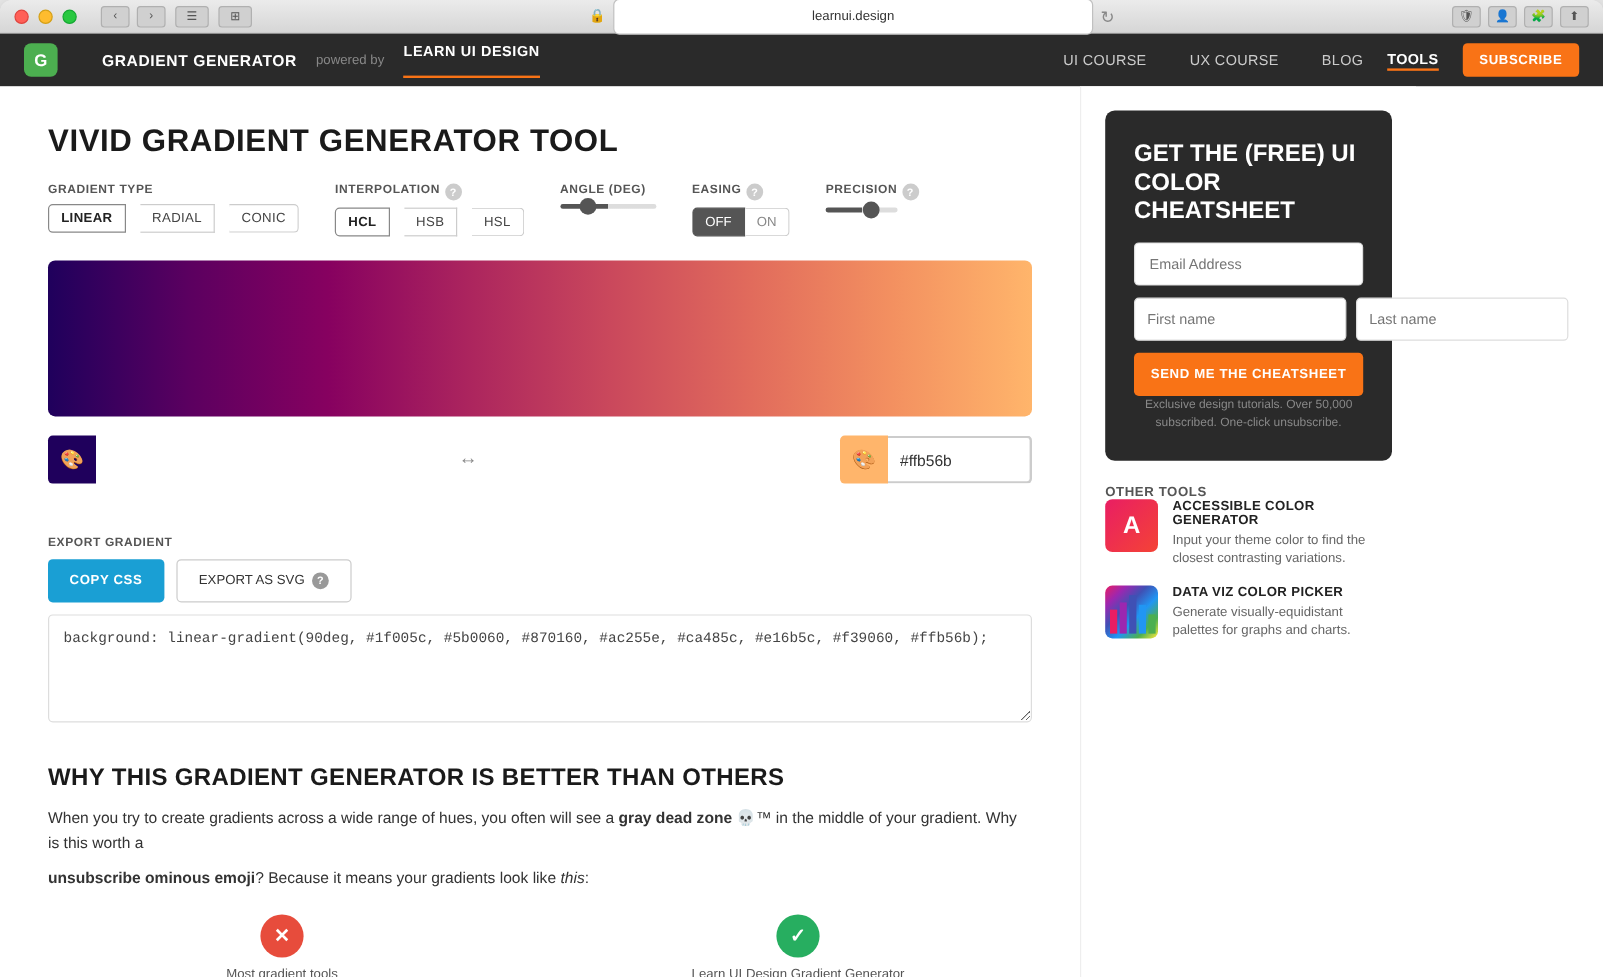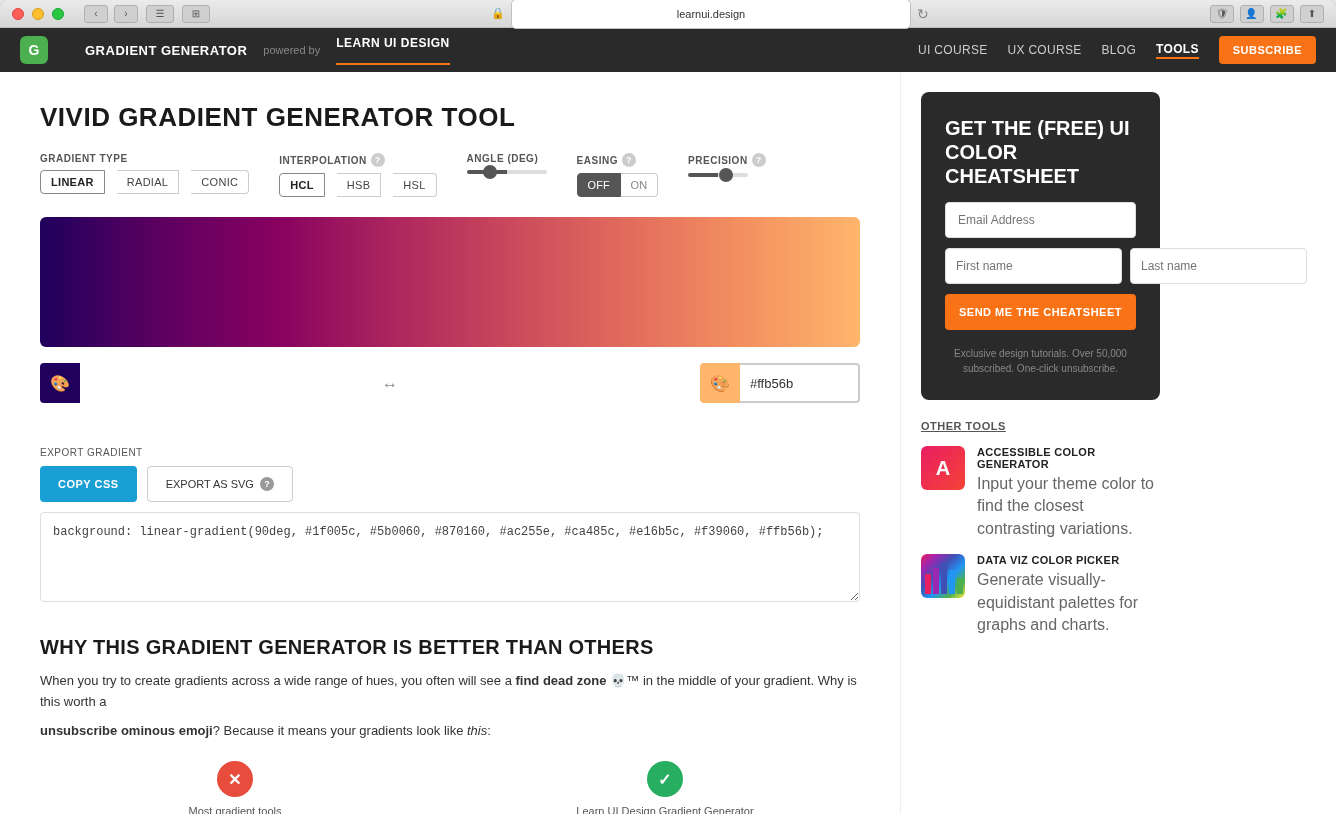--- a/index.html
+++ b/index.html
@@ -89,21 +89,21 @@
       color: white;
       font-size: 12px;
       font-weight: 700;
       letter-spacing: 0.5px;
       text-transform: uppercase;
       border-bottom: 2px solid #f97316;
       padding-bottom: 13px;
     }
     .navbar-spacer { flex: 1; }
     .navbar-links { display: flex; gap: 20px; align-items: center; }
-    .navbar-link { color: #ccc; font-size: 12px; font-weight: 500; text-transform: uppercase; letter-spacing: 0.3px; cursor: pointer; text-decoration: none; }
+    .navbar-link { color: #ccc; font-size: 12px; font-weight: 500; text-transform: uppercase; letter-spacing: 0.3px; cursor: pointer; text-decoration: none; margin-left: 16px; }
     .navbar-tools { color: white; font-size: 12px; font-weight: 700; text-transform: uppercase; letter-spacing: 0.3px; border-bottom: 2px solid #f97316; padding-bottom: 1px; }
     .subscribe-btn {
       background: #f97316;
       color: white;
       border: none;
       padding: 8px 14px;
       border-radius: 4px;
       font-size: 11px;
       font-weight: 700;
       text-transform: uppercase;
@@ -148,21 +148,20 @@
       flex-wrap: wrap;
     }
     .control-group { display: flex; flex-direction: column; gap: 6px; }
     .control-label {
       font-size: 10px;
       font-weight: 700;
       color: #555;
       text-transform: uppercase;
       letter-spacing: 0.5px;
       display: flex;
-      align-items: center;
       gap: 4px;
     }
     .help-icon {
       width: 14px; height: 14px; border-radius: 50%;
       background: #ccc; color: white;
       font-size: 9px; font-weight: 700;
       display: inline-flex; align-items: center; justify-content: center;
       cursor: pointer;
     }
     .btn-group { display: flex; gap: 12px; }
@@ -260,21 +259,21 @@
       color: #333;
       width: 120px;
       border-radius: 0 4px 4px 0;
       outline: none;
     }
     .swap-arrow { font-size: 16px; color: #888; cursor: pointer; }
 
     
     .export-label {
       font-size: 10px;
-      font-weight: 400;
+      font-weight: 700;
       color: #555;
       text-transform: uppercase;
       letter-spacing: 0.5px;
       margin-bottom: 8px;
       margin-top: 44px;
     }
     .export-btns { display: flex; gap: 10px; margin-bottom: 10px; }
     .copy-css-btn {
       background: #1a9fd4;
       color: white;
@@ -413,38 +412,36 @@
       background: #f97316;
       color: white;
       border: none;
       padding: 12px;
       border-radius: 4px;
       font-size: 11px;
       font-weight: 700;
       text-transform: uppercase;
       letter-spacing: 0.5px;
       cursor: pointer;
-      margin-bottom: 16px;
+      margin-bottom: 0;
       text-align: center;
     }
     .sidebar-note {
       color: #888;
       font-size: 10px;
       text-align: center;
       line-height: 1.5;
     }
 
     .other-tools-title {
       font-size: 11px;
       font-weight: 700;
       color: #555;
       text-transform: uppercase;
       letter-spacing: 0.5px;
-      margin-bottom: 14px;
-      text-decoration: underline;
     }
     .tool-item {
       display: flex;
       gap: 12px;
       align-items: flex-start;
       margin-bottom: 14px;
     }
     .tool-thumb {
       width: 44px; height: 44px;
       border-radius: 6px;
@@ -456,21 +453,21 @@
     .tool-thumb-b { background: linear-gradient(135deg, #e91e63, #9c27b0, #3f51b5, #2196f3, #4caf50, #ffeb3b); }
     .tool-info {}
     .tool-name {
       font-size: 11px;
       font-weight: 700;
       color: #222;
       text-transform: uppercase;
       letter-spacing: 0.3px;
       margin-bottom: 3px;
     }
-    .tool-desc { font-size: 16px; color: #666; line-height: 1.4; }
+    .tool-desc { font-size: 11px; color: #666; line-height: 1.4; }
 
     .precision-slider { width: 60px; }
   </style>
 </head>
 <body>
 
 <div class="window-chrome">
 
   <div class="title-bar">
     <div class="traffic-light traffic-close"></div>
@@ -597,21 +594,21 @@
           <button class="export-svg-btn">
             <span>EXPORT AS SVG</span>
             <span class="help-icon" style="background:#999;">?</span>
           </button>
         </div>
         <textarea class="code-output" style="">background: linear-gradient(90deg, #1f005c, #5b0060, #870160, #ac255e, #ca485c, #e16b5c, #f39060, #ffb56b);</textarea>
       </div>
 
       <h2 class="why-title">WHY THIS GRADIENT GENERATOR IS BETTER THAN OTHERS</h2>
       <p class="why-text">
-        When you try to create gradients across a wide range of hues, you often will see a <strong>find dead zone</strong> 💀™ in the middle of your gradient. Why is this worth a
+        When you try to create gradients across a wide range of hues, you often will see a <strong>gray dead zone</strong> 💀™ in the middle of your gradient. Why is this worth a
       </p>
       <p class="why-text">
         <strong>unsubscribe ominous emoji</strong>? Because it means your gradients look like <em>this</em>:
       </p>
 
       <div class="comparison-row">
         <div class="comparison-item">
           <div class="comparison-icon bad">✕</div>
           <div class="comparison-label">Most gradient tools</div>
           <div class="comparison-gradient-bad"></div>

